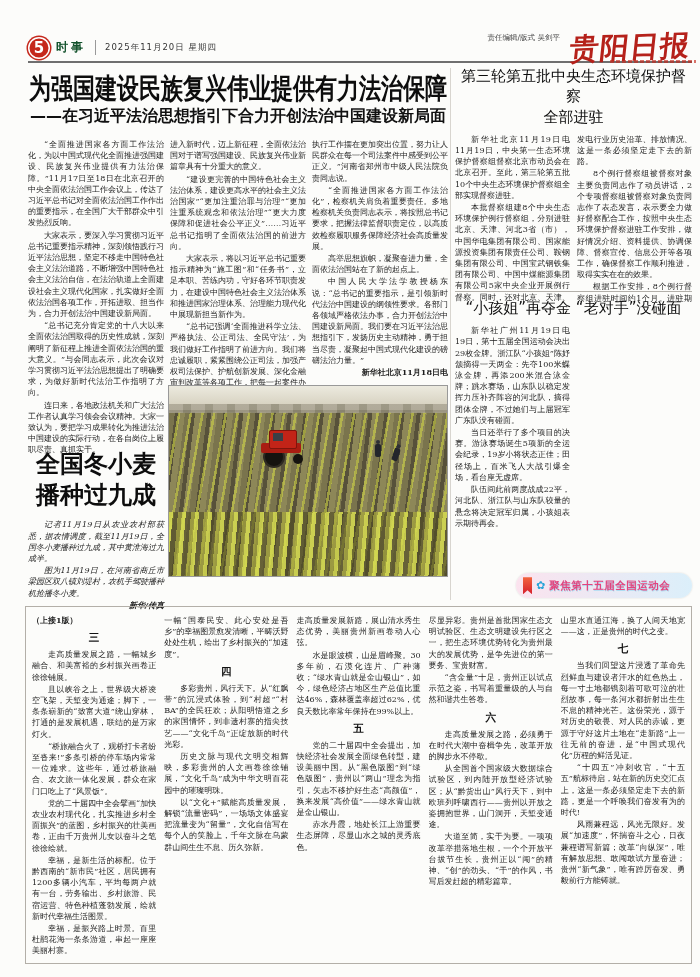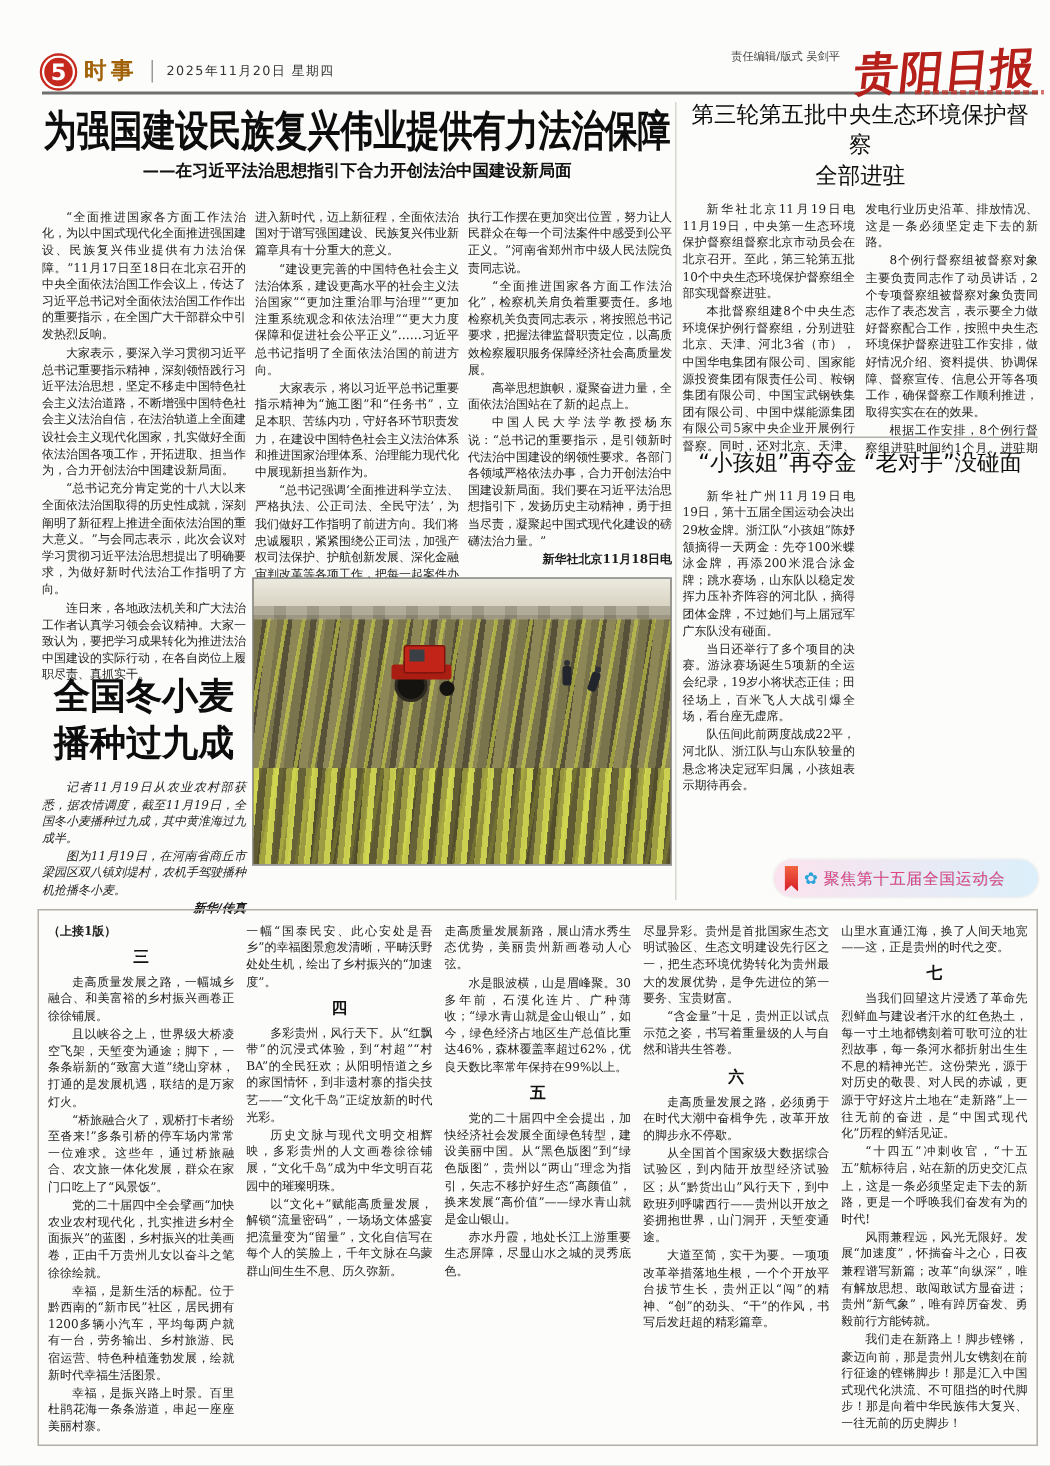--- a/index.html
+++ b/index.html
@@ -4,35 +4,35 @@
 <style>
   html,body{margin:0;padding:0;background:#edebe6;}
   .page{position:relative;width:700px;height:977px;margin:0 auto;background:#fcfcfa;
         box-shadow:0 0 8px rgba(0,0,0,.3);overflow:hidden;font-family:"DejaVu Sans",sans-serif;}
   
   .header{position:absolute;left:28px;top:34px;width:664px;height:27px;
           border-bottom:2px solid #6f6f6f;display:flex;align-items:center;}
   .pg-circle{width:22px;height:22px;border-radius:50%;background:#c5281c;color:#fff;
              font-weight:bold;font-size:15px;display:flex;align-items:center;justify-content:center;
              box-shadow:inset 0 0 0 1.5px #fff,0 0 0 1.5px #c5281c;}
-  .section-name{color:#a16207;font-weight:900;font-size:15px;margin:0 9px 0 6px;letter-spacing:3px;}
+  .section-name{color:#14532d;font-weight:900;font-size:12px;margin:0 9px 0 6px;letter-spacing:3px;}
   .hdr-div{width:1px;height:15px;background:#999;margin-right:9px;}
   .date{font-size:8.5px;color:#333;letter-spacing:1px;}
   .header-right{margin-left:auto;display:flex;align-items:flex-start;gap:10px;}
   .editor{font-size:7.5px;color:#444;padding-bottom:5px;}
   .masthead{font-family:"DejaVu Serif",serif;font-weight:900;color:#b5211a;font-size:29px;
             line-height:1;transform:skewX(-8deg) rotate(-2deg);letter-spacing:1px;padding-right:2px;}
   .masthead-sub{position:absolute;right:4px;top:60px;width:86px;height:3px;
             background:repeating-linear-gradient(90deg,#c5281c 0 4px,transparent 4px 6px);opacity:.65;}
   
   .main-headline{position:absolute;left:28px;top:70px;width:420px;text-align:center;
             font-size:22px;font-weight:900;color:#0d0d0d;line-height:30px;
             transform:scale(1,1.28);transform-origin:center top;letter-spacing:0;}
   .main-subhead{position:absolute;left:28px;top:106px;width:420px;text-align:center;
-            font-size:11px;font-weight:700;color:#111;}
+            font-size:16px;font-weight:700;color:#111;}
   .main-cols{position:absolute;left:28px;top:139px;width:420px;display:flex;gap:6px;}
   .mcol{width:136px;overflow:hidden;}
   .mcol1{height:316px;} .mcol2{height:252px;} .mcol3{height:252px;}
   .body-p{font-size:8px;line-height:11.2px;text-indent:2em;text-align:justify;color:#1d1d1d;
           margin:0 0 1px;font-family:"DejaVu Serif",serif;}
   .cont{text-indent:0;}
   .dateline{text-align:right;text-indent:0;font-weight:700;}
   .note{font-weight:700;text-indent:0;}
   .sec-num{font-size:10.5px;font-weight:700;text-align:center;margin:5px 0 4px;color:#111;
            font-family:"DejaVu Serif",serif;}
@@ -74,21 +74,21 @@
   .insp .r-col{height:168px;}
   .hr1{position:absolute;left:455px;top:291px;width:237px;border-top:1px solid #b3b0aa;}
   .games{position:absolute;left:455px;top:298px;width:237px;}
   .games .r-col{height:274px;}
   .banner{position:absolute;right:0;bottom:1px;width:176px;height:25px;border-radius:13px;
           background:linear-gradient(90deg,#fbe3ee,#dbeffa);display:flex;align-items:center;
           gap:4px;padding:0 7px;box-sizing:border-box;box-shadow:0 0 2px rgba(0,0,0,.15);}
   .banner-ribbon{width:9px;height:17px;background:linear-gradient(#f3653f,#d61f2c);
           clip-path:polygon(0 0,100% 0,100% 100%,50% 76%,0 100%);}
   .banner-flower{font-size:11px;color:#2aa5d8;line-height:1;}
-  .banner-text{font-weight:400;font-size:10.5px;color:#e3447e;letter-spacing:.5px;
+  .banner-text{font-weight:700;font-size:10.5px;color:#e3447e;letter-spacing:.5px;
           text-shadow:0.5px 0.5px 0 #aeddf2;white-space:nowrap;}
   
   .bottom{position:absolute;left:25px;top:606px;width:667px;height:358px;
           border:1px solid #b3afa8;box-sizing:border-box;padding:8px 6px;display:flex;gap:8px;}
   .b-col{width:127px;height:100%;overflow:hidden;}
 </style>
 </head>
 <body>
 
 <div class="page">
@@ -224,17 +224,16 @@
         <p class="body-p">走高质量发展之路，必须勇于在时代大潮中奋楫争先，改革开放的脚步永不停歇。</p>
         <p class="body-p">从全国首个国家级大数据综合试验区，到内陆开放型经济试验区；从“黔货出山”风行天下，到中欧班列呼啸西行——贵州以开放之姿拥抱世界，山门洞开，天堑变通途。</p>
         <p class="body-p">大道至简，实干为要。一项项改革举措落地生根，一个个开放平台拔节生长，贵州正以“闯”的精神、“创”的劲头、“干”的作风，书写后发赶超的精彩篇章。</p>
       </div>
     <div class="b-col">
         <p class="body-p cont">山里水直通江海，换了人间天地宽——这，正是贵州的时代之变。</p>
         <div class="sec-num">七</div>
         <p class="body-p">当我们回望这片浸透了革命先烈鲜血与建设者汗水的红色热土，每一寸土地都镌刻着可歌可泣的壮烈故事，每一条河水都折射出生生不息的精神光芒。这份荣光，源于对历史的敬畏、对人民的赤诚，更源于守好这片土地在“走新路”上一往无前的奋进，是“中国式现代化”历程的鲜活见证。</p>
         <p class="body-p">“十四五”冲刺收官，“十五五”航标待启，站在新的历史交汇点上，这是一条必须坚定走下去的新路，更是一个呼唤我们奋发有为的时代!</p>
         <p class="body-p">风雨兼程远，风光无限好。发展“加速度”，怀揣奋斗之心，日夜兼程谱写新篇；改革“向纵深”，唯有解放思想、敢闯敢试方显奋进；贵州“新气象”，唯有踔厉奋发、勇毅前行方能铸就。</p>
-        <p class="body-p">我们走在新路上！脚步铿锵，豪迈向前，那是贵州儿女镌刻在前行征途的铿锵脚步！那是汇入中国式现代化洪流、不可阻挡的时代脚步！那是向着中华民族伟大复兴、一往无前的历史脚步！</p>
       </div>
   </div>
 
 </div>
 
 </body></html>

